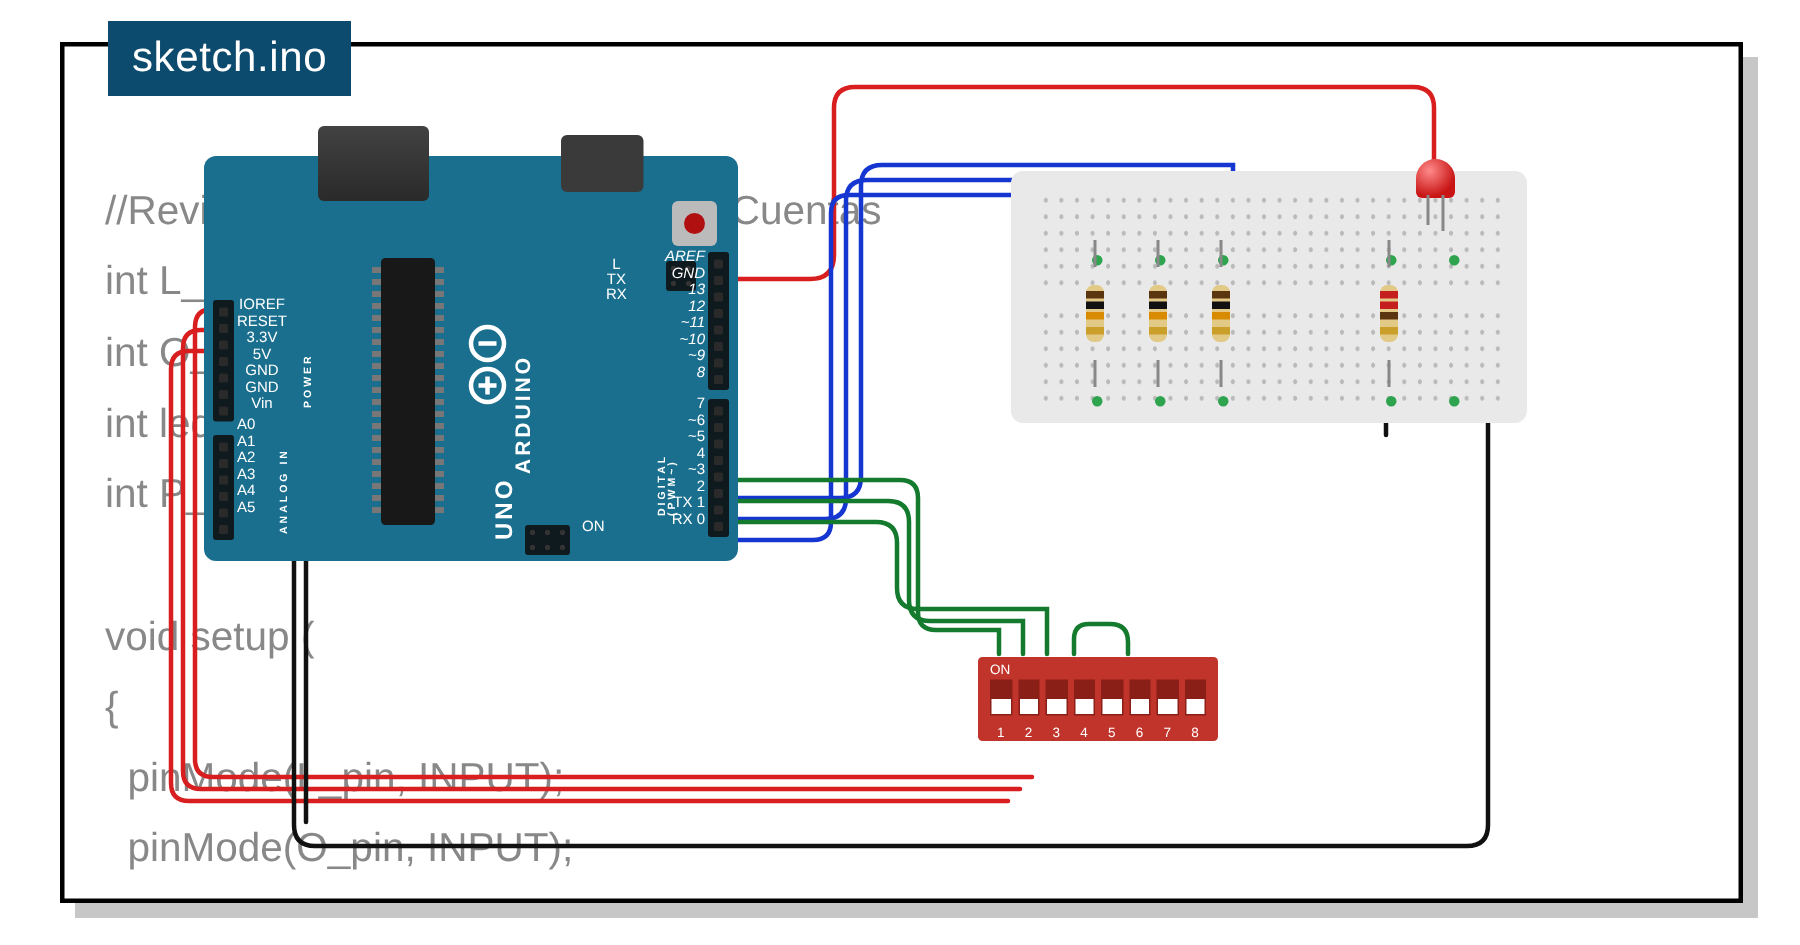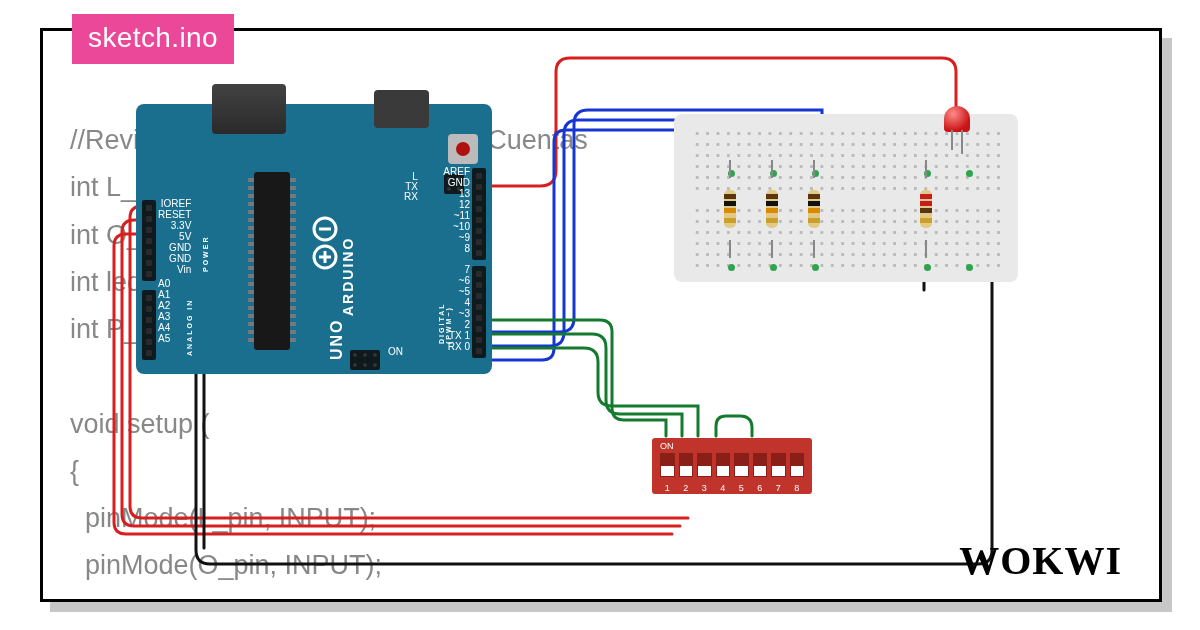--- a/index.html
+++ b/index.html
@@ -16,21 +16,21 @@
     position: absolute;
     left: 40px; top: 28px;
     width: 1122px; height: 574px;
     border: 3px solid #000;
     box-shadow: 10px 10px 0 rgba(0,0,0,0.22);
     background: #fff;
   }
   .tab {
     position: absolute;
     left: 72px; top: 14px;
-    background: #ec4899;
+    background: #0c4a6e;
     color: #fff;
     font-size: 28px;
     padding: 8px 16px 10px;
     font-weight: 400;
     letter-spacing: 0.4px;
   }
   .code {
     position: absolute;
     left: 70px; top: 90px;
     font-size: 27px;
@@ -105,21 +105,21 @@
     background:#0f1a1e;
     display:flex;
     flex-direction:column;
     padding:2px 4px;
     border-radius:2px;
   }
   .header-row span {
     width:6px; height:6px; background:#2a2a2a; margin:2.5px 0; border-radius:1px; display:block;
   }
   .pin-lbl {
-    position:absolute; color:#fff; font-size:10px; text-align:right; white-space:pre;
+    position:absolute; color:#fff; font-size:10px; text-align:center; white-space:pre;
   }
   
   .breadboard {
     position:absolute;
     width:344px; height:168px;
     background:#e9e9e9;
     border-radius:8px;
   }
   .bb-holes {
     position:absolute; left:18px; right:18px; top:14px; bottom:14px;
@@ -270,21 +270,21 @@
     <div class="header-row" style="right:6px; top:64px;">
       <span></span>
         <span></span>
         <span></span>
         <span></span>
         <span></span>
         <span></span>
         <span></span>
         <span></span>
     </div>
-    <div id="dig-left" class="pin-lbl" style="right:22px; top:62px; line-height:11px;">AREF
+    <div id="dig-left" class="pin-lbl" style="right:22px; top:62px; text-align:right; line-height:11px;font-style:italic;">AREF
 GND
 13
 12
 ~11
 ~10
 ~9
 8</div>
 
     <div class="header-row" style="right:6px; top:162px;">
       <span></span>
@@ -410,14 +410,13 @@
         <span>2</span>
         <span>3</span>
         <span>4</span>
         <span>5</span>
         <span>6</span>
         <span>7</span>
         <span>8</span>
       </div>
   </div>
 
-  <div class="logo" style="right:40px; bottom:18px;">WOKWI</div>
 </div>
 
 </body></html>

